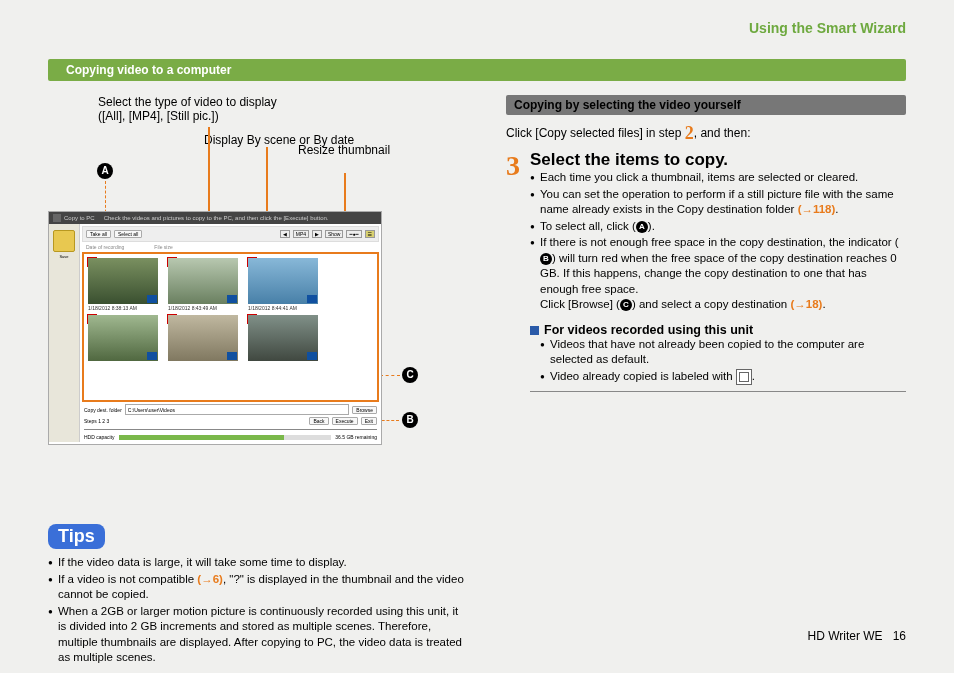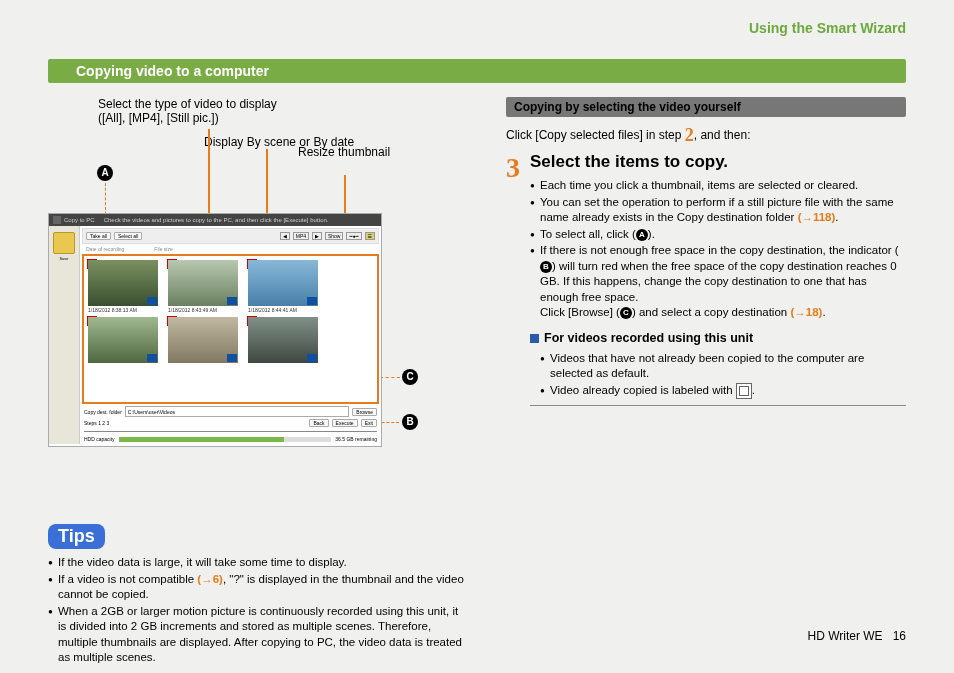--- a/index.html
+++ b/index.html
@@ -22,22 +22,22 @@
     text-align: right;
     font-weight: bold;
     color: #6ea93f;
     font-size: 14px;
     margin-bottom: 4px;
   }
   .section-bar {
     background: #7aac46;
     color: #fff;
     font-weight: bold;
-    font-size: 14px;
-    padding: 4px 28px;
+    font-size: 12px;
+    padding: 4px 18px;
     border-radius: 2px;
     margin-top: 23px;
   }
   .subheading-bar {
     background: #777;
     color: #000000;
     font-weight: bold;
     font-size: 12px;
     padding: 3px 8px;
     border-radius: 2px;
@@ -189,21 +189,21 @@
     font-size: 28px;
     color: #e87b1c;
     display: inline-block;
     vertical-align: middle;
   }
   .step-title {
     font-size: 17px;
     font-weight: bold;
     vertical-align: middle;
   }
-  .bullets { margin: 6px 0 0 0; padding: 0; }
+  .bullets { margin: 0 0 0 0; padding: 0; }
   .bullets li { list-style: none; position:relative; padding-left:10px; font-size:11.5px; line-height:1.35; margin-bottom:1px;}
   .bullets li:before { content:"●"; position:absolute; left:0; font-size:8px; top:3px; }
   .link { color:#e87b1c; font-weight:bold; }
   .sub-h { font-weight:bold; font-size:12.5px; margin-top:10px; }
   .sub-h .sq { display:inline-block; width:9px; height:9px; background:#2a5aa8; margin-right:5px; vertical-align:middle; }
   .icon-box {
     display:inline-block; width:14px; height:14px;
     border:1px solid #666; background:#fff;
     vertical-align:middle; position:relative;
   }

